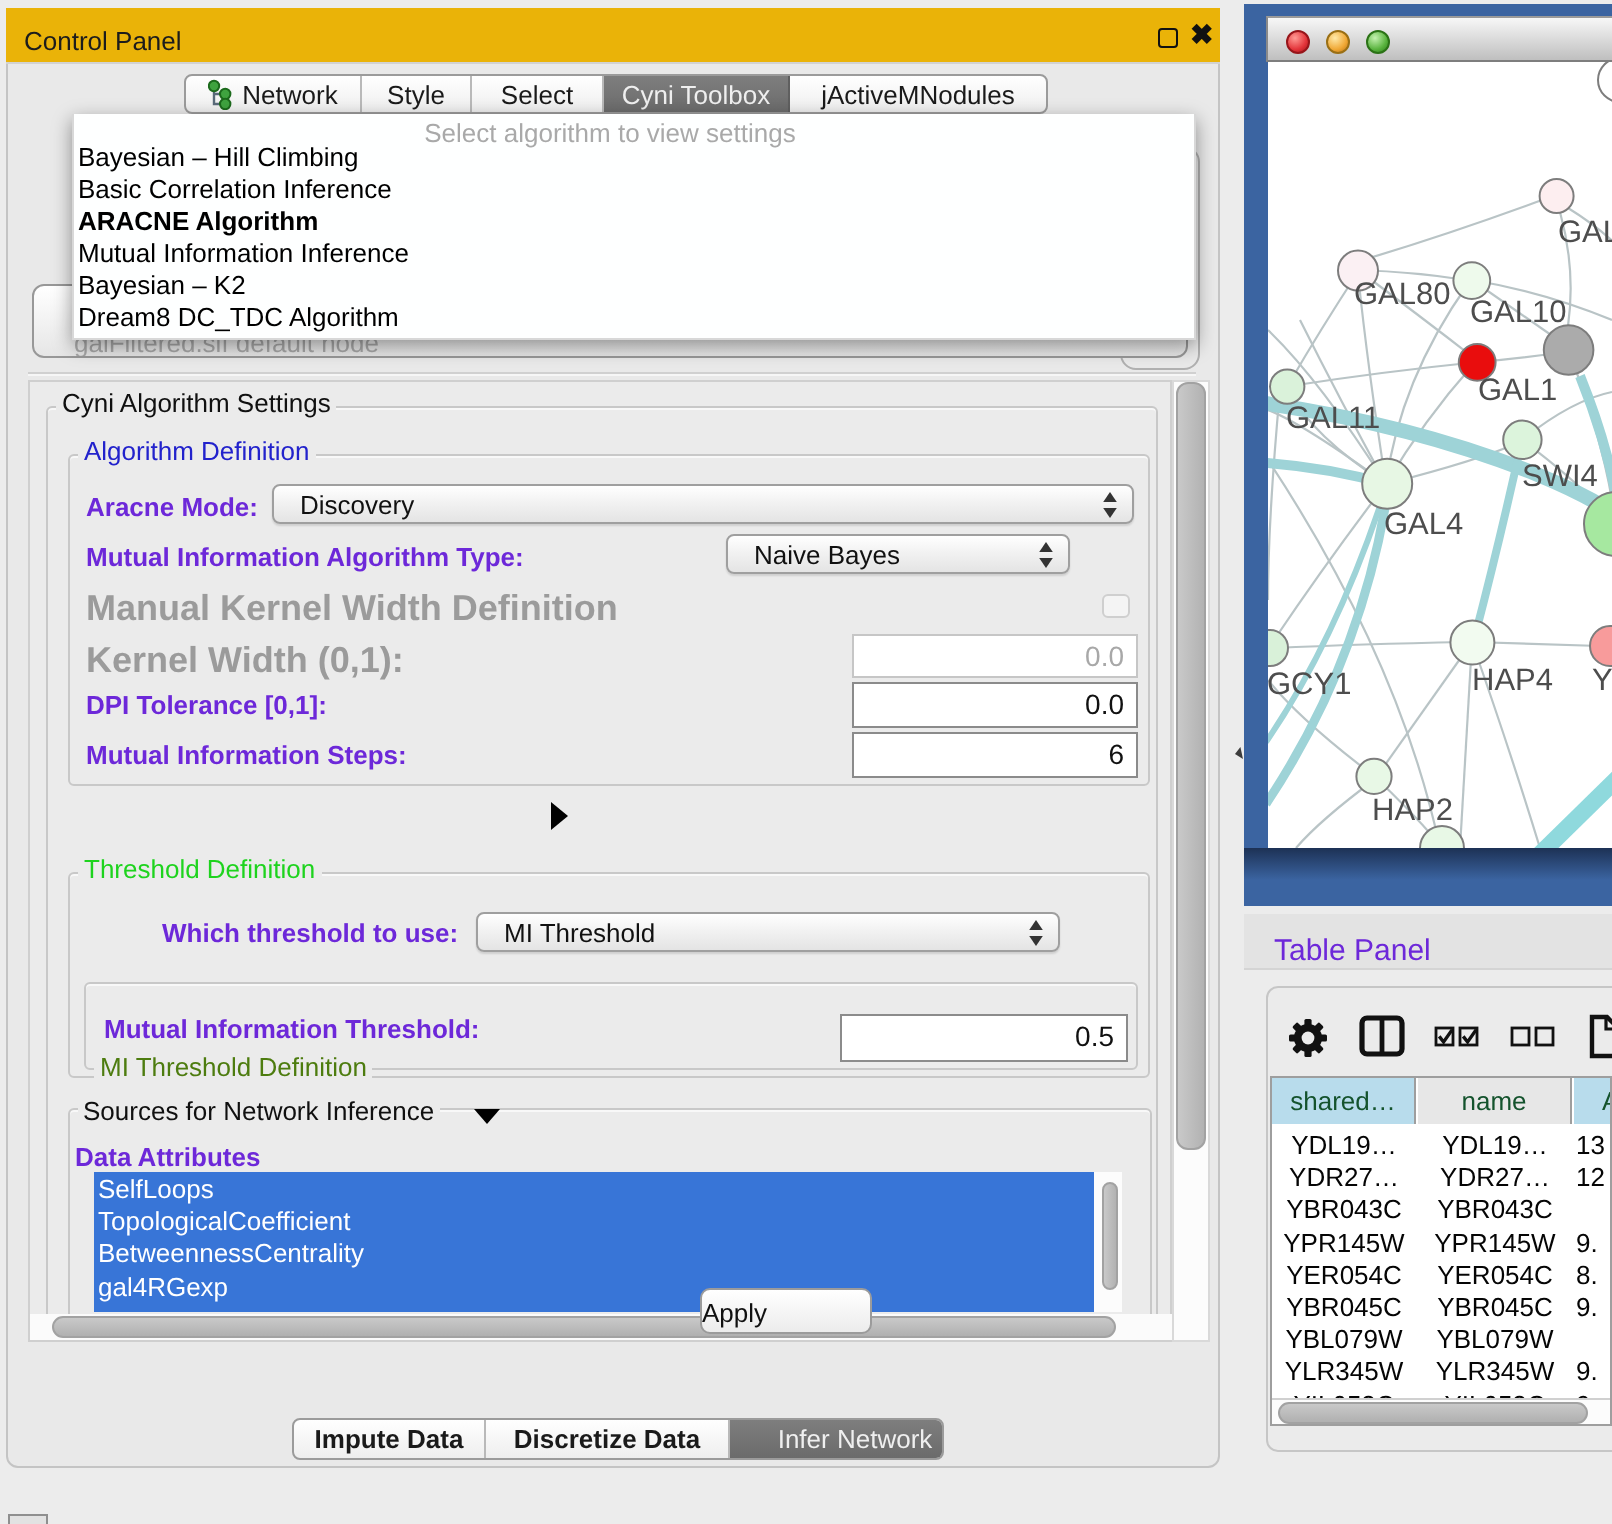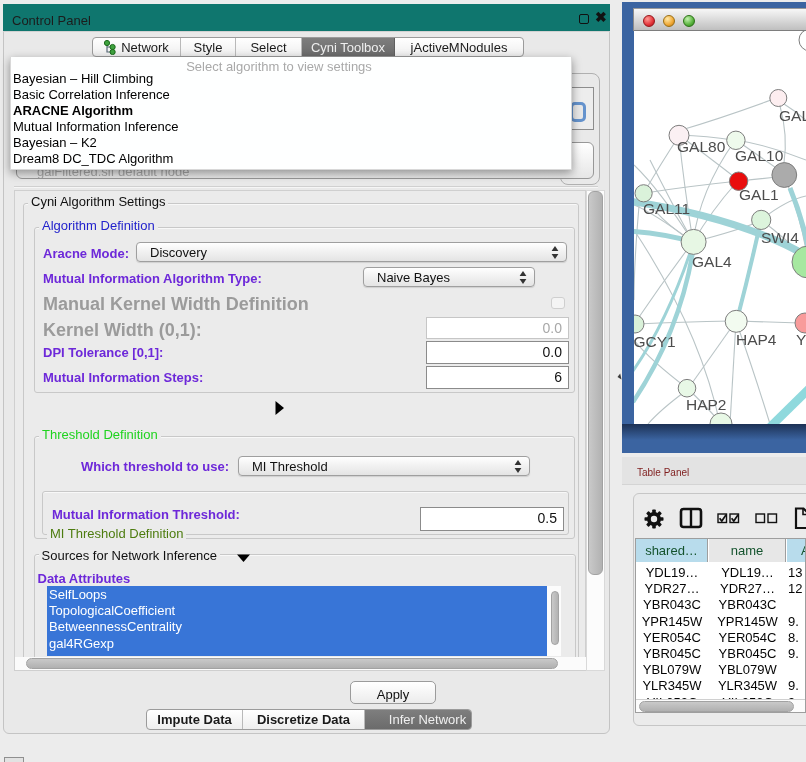--- a/index.html
+++ b/index.html
@@ -4,21 +4,21 @@
 <style>
 * { margin:0; padding:0; box-sizing:border-box; }
 html,body { width:806px; height:762px; overflow:hidden; background:#ececec;
   font-family:"Liberation Sans", sans-serif; }
 .abs { position:absolute; }
 #stage { position:relative; width:806px; height:762px; }
 
 
 #cpanel { left:3px; top:4px; width:607px; height:730px; background:#e9e9e9;
   border:1px solid #c4c4c4; border-radius:0 0 6px 6px; }
-#cp-title { left:3px; top:4px; width:607px; height:28px; background:#0f766e;
+#cp-title { left:3px; top:4px; width:607px; height:28px; background:#eab308;
   border-bottom:1px solid #d2d2d2; }
 #cp-title span.t { position:absolute; left:9px; top:9px; font-size:13px; color:#1c1c1c; }
 #float-ico { left:579px; top:14px; width:10px; height:10px; border:1.6px solid #111; border-radius:2px; }
 #close-ico { left:595px; top:9px; font-size:14px; font-weight:bold; color:#111; }
 
 
 .seg { position:absolute; display:flex; border:1px solid #9b9b9b; border-radius:4px;
   background:linear-gradient(#ffffff,#eeeeee); overflow:hidden; }
 .seg .s { font-size:13px; color:#1a1a1a; display:flex; align-items:center; justify-content:center;
   border-right:1px solid #b9b9b9; white-space:nowrap; }
@@ -38,37 +38,37 @@
 .fen  { border:1.5px solid #8b8b8b; color:#111; }
 .fdis { border:1px solid #c6c6c6; color:#a8a8a8; }
 .field span { position:absolute; right:6px; top:2px; }
 
 
 .sbtrack { position:absolute; background:#fcfcfc; border:1px solid #d9d9d9; }
 .sbthumb { position:absolute; background:linear-gradient(90deg,#c9c9c9,#b2b2b2); border:1px solid #a2a2a2; border-radius:6px; }
 .sbthumbh { position:absolute; background:linear-gradient(#c9c9c9,#b0b0b0); border:1px solid #a2a2a2; border-radius:6px; }
 
 
-#popup { left:10px; top:57px; width:562px; height:113px; background:#feffff;
+#popup { left:36px; top:57px; width:562px; height:113px; background:#feffff;
   border:1px solid #d8d8d8; border-top:none; box-shadow:0 3px 9px rgba(0,0,0,.4); z-index:40; }
 #popup .hint { position:absolute; left:0; right:24px; top:2px; text-align:center; font-size:13px; color:#a9a9a9; }
 #popup .it { position:absolute; left:1px; font-size:13px; color:#000; padding-left:1px; white-space:nowrap; }
 
 
 #desktop { left:622px; top:2px; width:184px; height:451px; background:#3b64a1; }
 #netwin-tb { left:633px; top:8px; width:173px; height:23px;
   background:linear-gradient(#f7f7f7,#bfbfbf); border-left:1px solid #8a8a8a; border-top:1px solid #9a9a9a;
   border-bottom:1px solid #7e7e7e; }
 .light { position:absolute; top:6px; width:12px; height:12px; border-radius:50%; }
 #canvas-wrap { left:634px; top:31px; width:172px; height:393px; background:#ffffff; overflow:hidden; }
 #winshadow { left:622px; top:424px; width:184px; height:16px;
   background:linear-gradient(rgba(10,18,38,.62),rgba(59,100,161,0)); }
 
 #tp-bar { left:622px; top:457px; width:184px; height:28px; background:#e3e3e3; border-bottom:1px solid #d4d4d4;}
-#tp-bar span { position:absolute; left:15px; top:10px; font-size:10px; color:#7f1d1d; }
+#tp-bar span { position:absolute; left:15px; top:10px; font-size:15px; color:#6d28d9; }
 #tp-box { left:633px; top:493px; width:180px; height:233px; background:#ebebeb;
   border:1px solid #c6c6c6; border-radius:6px; }
 #tbl { left:635px; top:538px; width:171px; height:175px; background:#ffffff; border:1px solid #9e9e9e; overflow:hidden;}
 .th { position:absolute; top:0; height:23px; border-right:1px solid #9e9e9e; font-size:13px;
   display:flex; align-items:center; justify-content:center; color:#14532d; }
 .tr { position:absolute; width:100%; font-size:13px; color:#050505; }
 .tc { position:absolute; text-align:center; }
 
 #bl-ico { left:4px; top:757px; width:20px; height:12px; background:#e2e2e2; border:1px solid #8f8f8f; }
 </style>
@@ -171,21 +171,21 @@
       <div style="position:absolute; left:532px; top:395px; width:14px; height:70px; background:#fcfcfc;"></div>
       <div class="sbthumb" style="left:535.5px; top:399.5px; width:8.5px; height:54px;"></div>
     </div>
 
   <div class="sbtrack" style="left:586px; top:190px; width:19px; height:481px;"></div>
   <div class="sbthumb" style="left:588px; top:191px; width:15px; height:384px;"></div>
 
   <div class="sbtrack" style="left:15px; top:657px; width:571px; height:13px; border:none; background:#fbfbfb;"></div>
   <div class="sbthumbh" style="left:26px; top:658px; width:532px; height:11px;"></div>
 
-  <div class="abs" style="left:350px; top:681px; width:86px; height:23px; background:linear-gradient(#ffffff,#ececec); border:1px solid #9b9b9b; border-radius:5px; text-align:center;">
+  <div class="abs" style="left:350px; top:644px; width:86px; height:23px; background:linear-gradient(#ffffff,#ececec); border:1px solid #9b9b9b; border-radius:5px; text-align:left;">
     <span style="font-size:13px; color:#111; position:relative; top:3px;">Apply</span>
   </div>
 
   <div class="seg" style="left:146px; top:709px; height:21px;">
     <div class="s" style="width:96px; font-weight:bold;">Impute Data</div>
     <div class="s" style="width:122px; font-weight:bold;">Discretize Data</div>
     <div class="s sel" style="width:106px;padding-left:19px;">Infer Network</div>
   </div>
 
   <div class="abs" id="popup">

